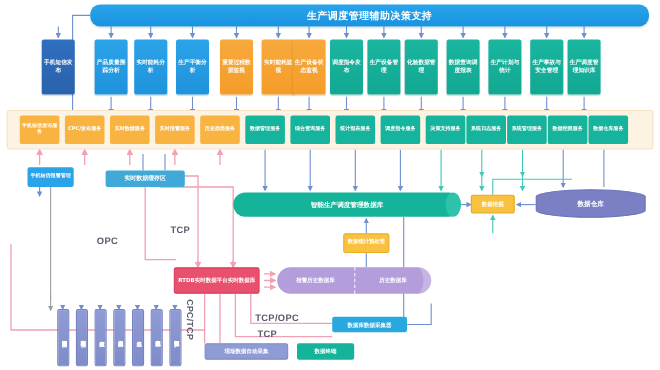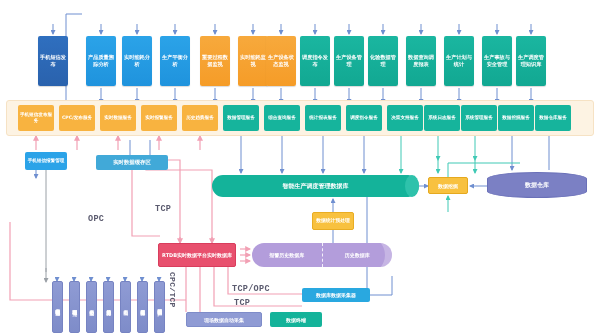--- a/index.html
+++ b/index.html
@@ -143,21 +143,21 @@
   }
   .terminal{
     left:270px;top:312px;width:52px;height:15px;
     background:#14b39a;border-radius:2px;
     display:flex;align-items:center;justify-content:center;
     color:#fff;font-size:5px;font-weight:bold;
   }
 
   
   .proto{position:absolute;font-size:8.5px;font-weight:bold;color:#5a5a6e;
-         font-family:Liberation Mono, monospace;letter-spacing:.3px;}
+         font-family:Liberation Sans, sans-serif;letter-spacing:.3px;}
   .proto.vert{writing-mode:vertical-rl;font-size:8px;}
 
   svg.wires{position:absolute;left:0;top:0;width:600px;height:336px;pointer-events:none;}
 </style>
 </head>
 <body>
 
 <div id="root">
 
   <svg class="wires" viewBox="0 0 600 336">
@@ -262,20 +262,21 @@
         <path d="M91,278 L91,281"></path>
       <path d="M108,278 L108,281"></path>
         <path d="M125,278 L125,281"></path>
         <path d="M142,278 L142,281"></path>
       <path d="M159,278 L159,281"></path>
     </g>
     <path d="M46,268 L46,272" stroke="#9aa0a6" stroke-width="1" fill="none"></path>
     <path d="M36,170 L36,178" stroke="#6f8fd0" stroke-width="1" fill="none" marker-end="url(#ab)"></path>
   </svg>
 
+  <div class="abs title-bar">生产调度管理辅助决策支持</div>
 
   <div class="abs app-box c-darkblue" style="left:38px">手机短信发布</div>
   <div class="abs app-box c-blue" style="left:86px">产品质量溯踪分析</div>
   <div class="abs app-box c-blue" style="left:122px">实时能耗分析</div>
   <div class="abs app-box c-blue" style="left:160px">生产平衡分析</div>
   <div class="abs app-box c-orange" style="left:200px">重要过程数据监视</div>
   <div class="abs app-box c-orange" style="left:238px">实时能耗监视</div>
   <div class="abs app-box c-orange" style="left:266px">生产设备状态监视</div>
   <div class="abs app-box c-teal" style="left:300px">调度指令发布</div>
   <div class="abs app-box c-teal" style="left:334px">生产设备管理</div>

